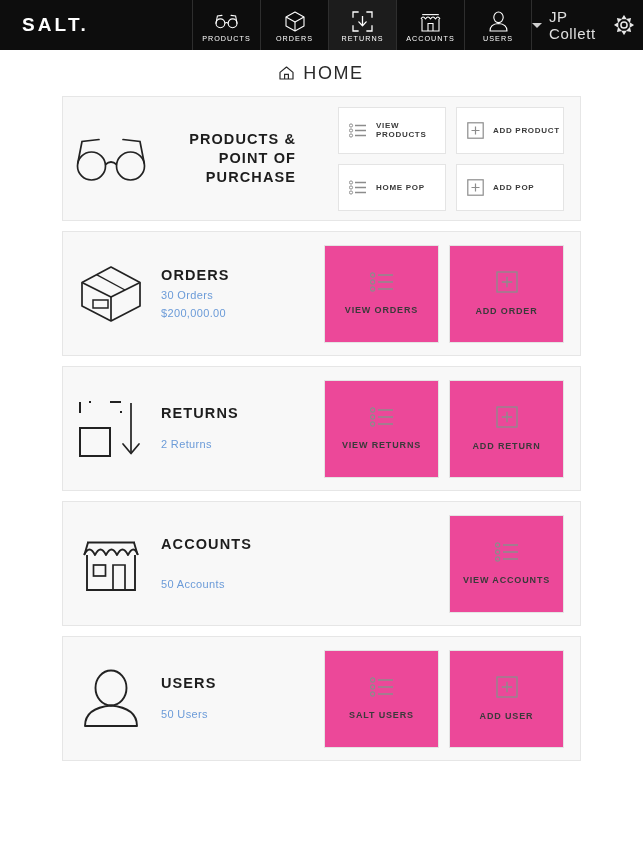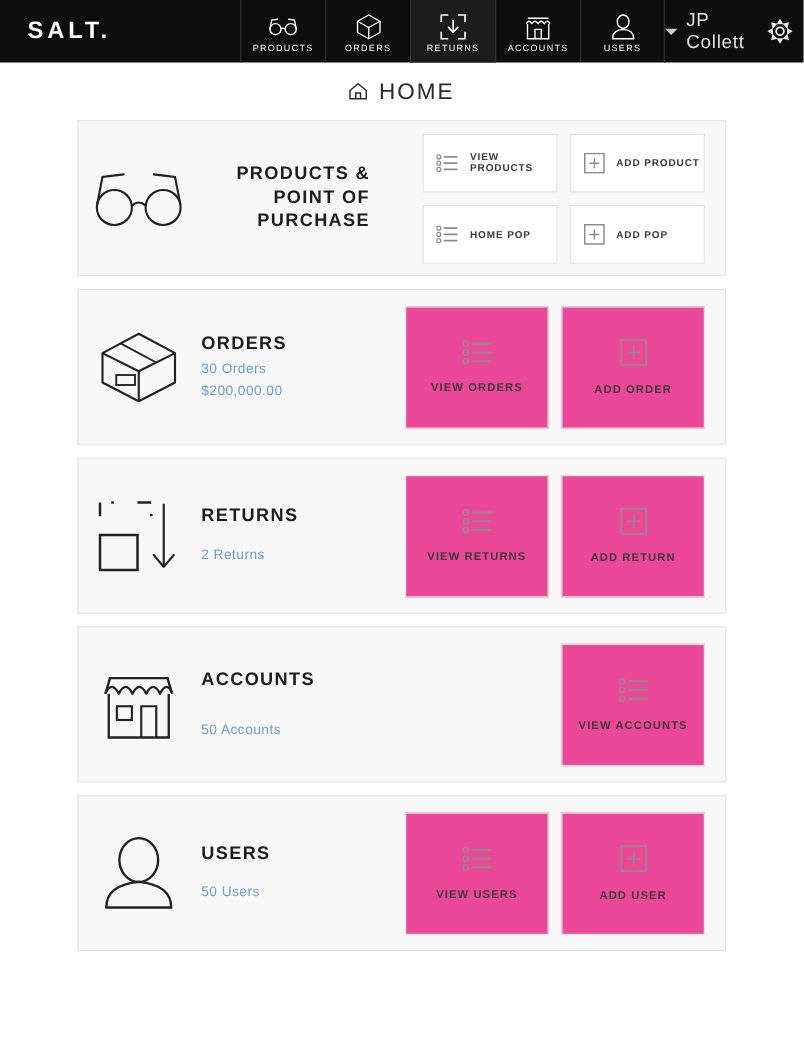--- a/index.html
+++ b/index.html
@@ -509,21 +509,21 @@
       <div class="actions-row">
         <div class="tile">
           <span class="icon-sm">
             <svg width="24" height="20" viewBox="0 0 24 20">
               <circle cx="2.6" cy="3" r="2.1" fill="none" stroke="#8c8c8c" stroke-width="1.1"></circle>
               <circle cx="2.6" cy="10" r="2.1" fill="none" stroke="#8c8c8c" stroke-width="1.1"></circle>
               <circle cx="2.6" cy="17" r="2.1" fill="none" stroke="#8c8c8c" stroke-width="1.1"></circle>
               <path d="M8 3 L23 3 M8 10 L23 10 M8 17 L23 17" stroke="#8c8c8c" stroke-width="1.6"></path>
             </svg>
           </span>
-          <span class="tile-label">VIEW USERS</span>
+          <span class="tile-label">SALT USERS</span>
         </div>
         <div class="tile">
           <span class="icon-sm">
             <svg width="22" height="22" viewBox="0 0 22 22">
               <rect x="1" y="1" width="20" height="20" fill="none" stroke="#8c8c8c" stroke-width="1.3"></rect>
               <path d="M11 5.8 L11 16.2 M5.8 11 L16.2 11" stroke="#8c8c8c" stroke-width="1.3"></path>
             </svg>
           </span>
           <span class="tile-label">ADD USER</span>
         </div>

